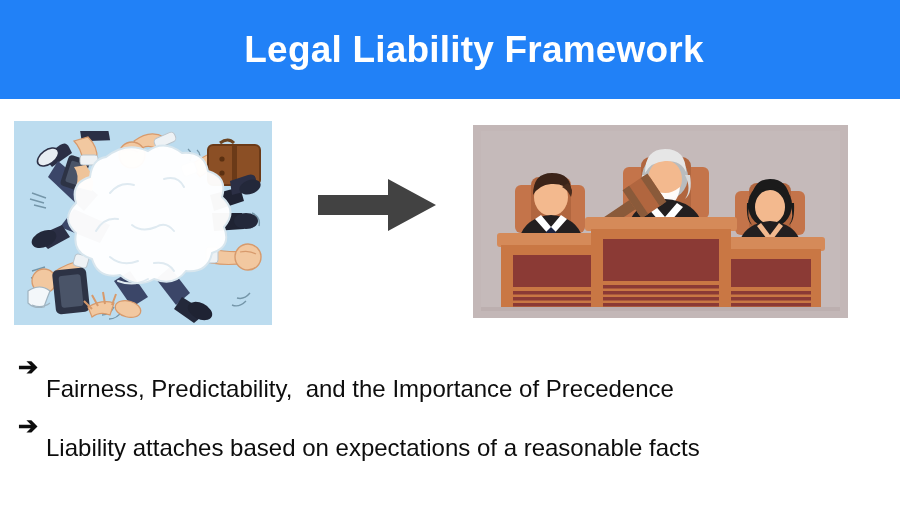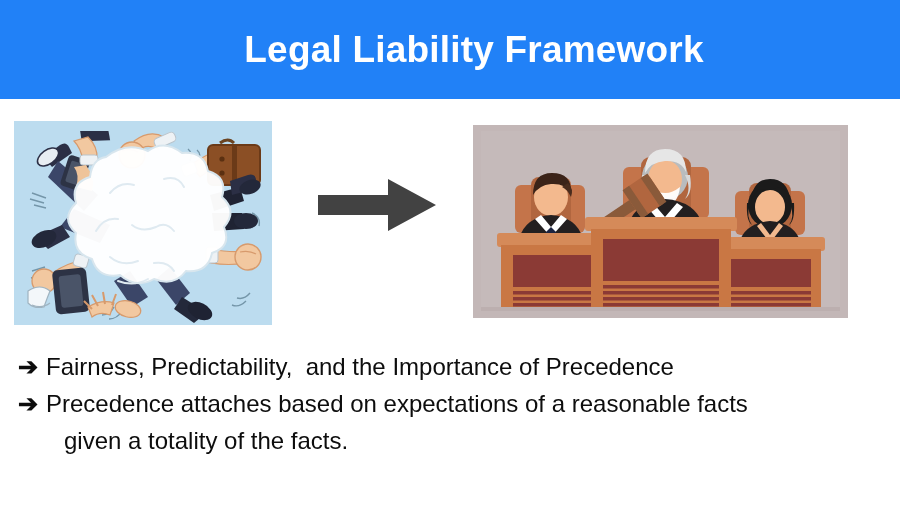--- a/index.html
+++ b/index.html
@@ -82,21 +82,21 @@
     white-space: pre;
   }
   .bullet-marker {
     font-size: 24px;
     font-weight: bold;
     line-height: 37px;
     width: 28px;
     flex: 0 0 28px;
     color: #0d0d0d;
   }
-  .bullet-body { flex: 1 1 auto; white-space: pre-wrap; }
+  .bullet-body { flex: 1 1 auto; white-space: pre-wrap; margin-top: 22px; }
   .cont-line {
     font-size: 24px;
     line-height: 37px;
     padding-left: 46px;
     white-space: pre-wrap;
     color: #0d0d0d;
   }
   .b { font-weight: normal; }
 </style>
 </head>
@@ -363,18 +363,17 @@
 
 <div class="bullets">
 
   <div class="bullet-line">
     <span class="bullet-marker">➔</span>
     <span class="bullet-body"><span>Fairness, Predictability,  and the Importance of Precedence</span></span>
   </div>
 
   <div class="bullet-line">
     <span class="bullet-marker">➔</span>
-    <span class="bullet-body"><span>Precedence attaches based on </span><span class="b">expectations</span><span> of a </span><span class="b">reasonable</span><span> facts</span></span>
-  </div>
-
-  <div class="cont-line"><span>given a </span><span class="b">totality</span><span> of the facts.</span></div>
+    <span class="bullet-body"><span>Liability attaches based on </span><span class="b">expectations</span><span> of a </span><span class="b">reasonable</span><span> facts</span></span>
+  </div>
+
 
 </div>
 
 </body></html>

